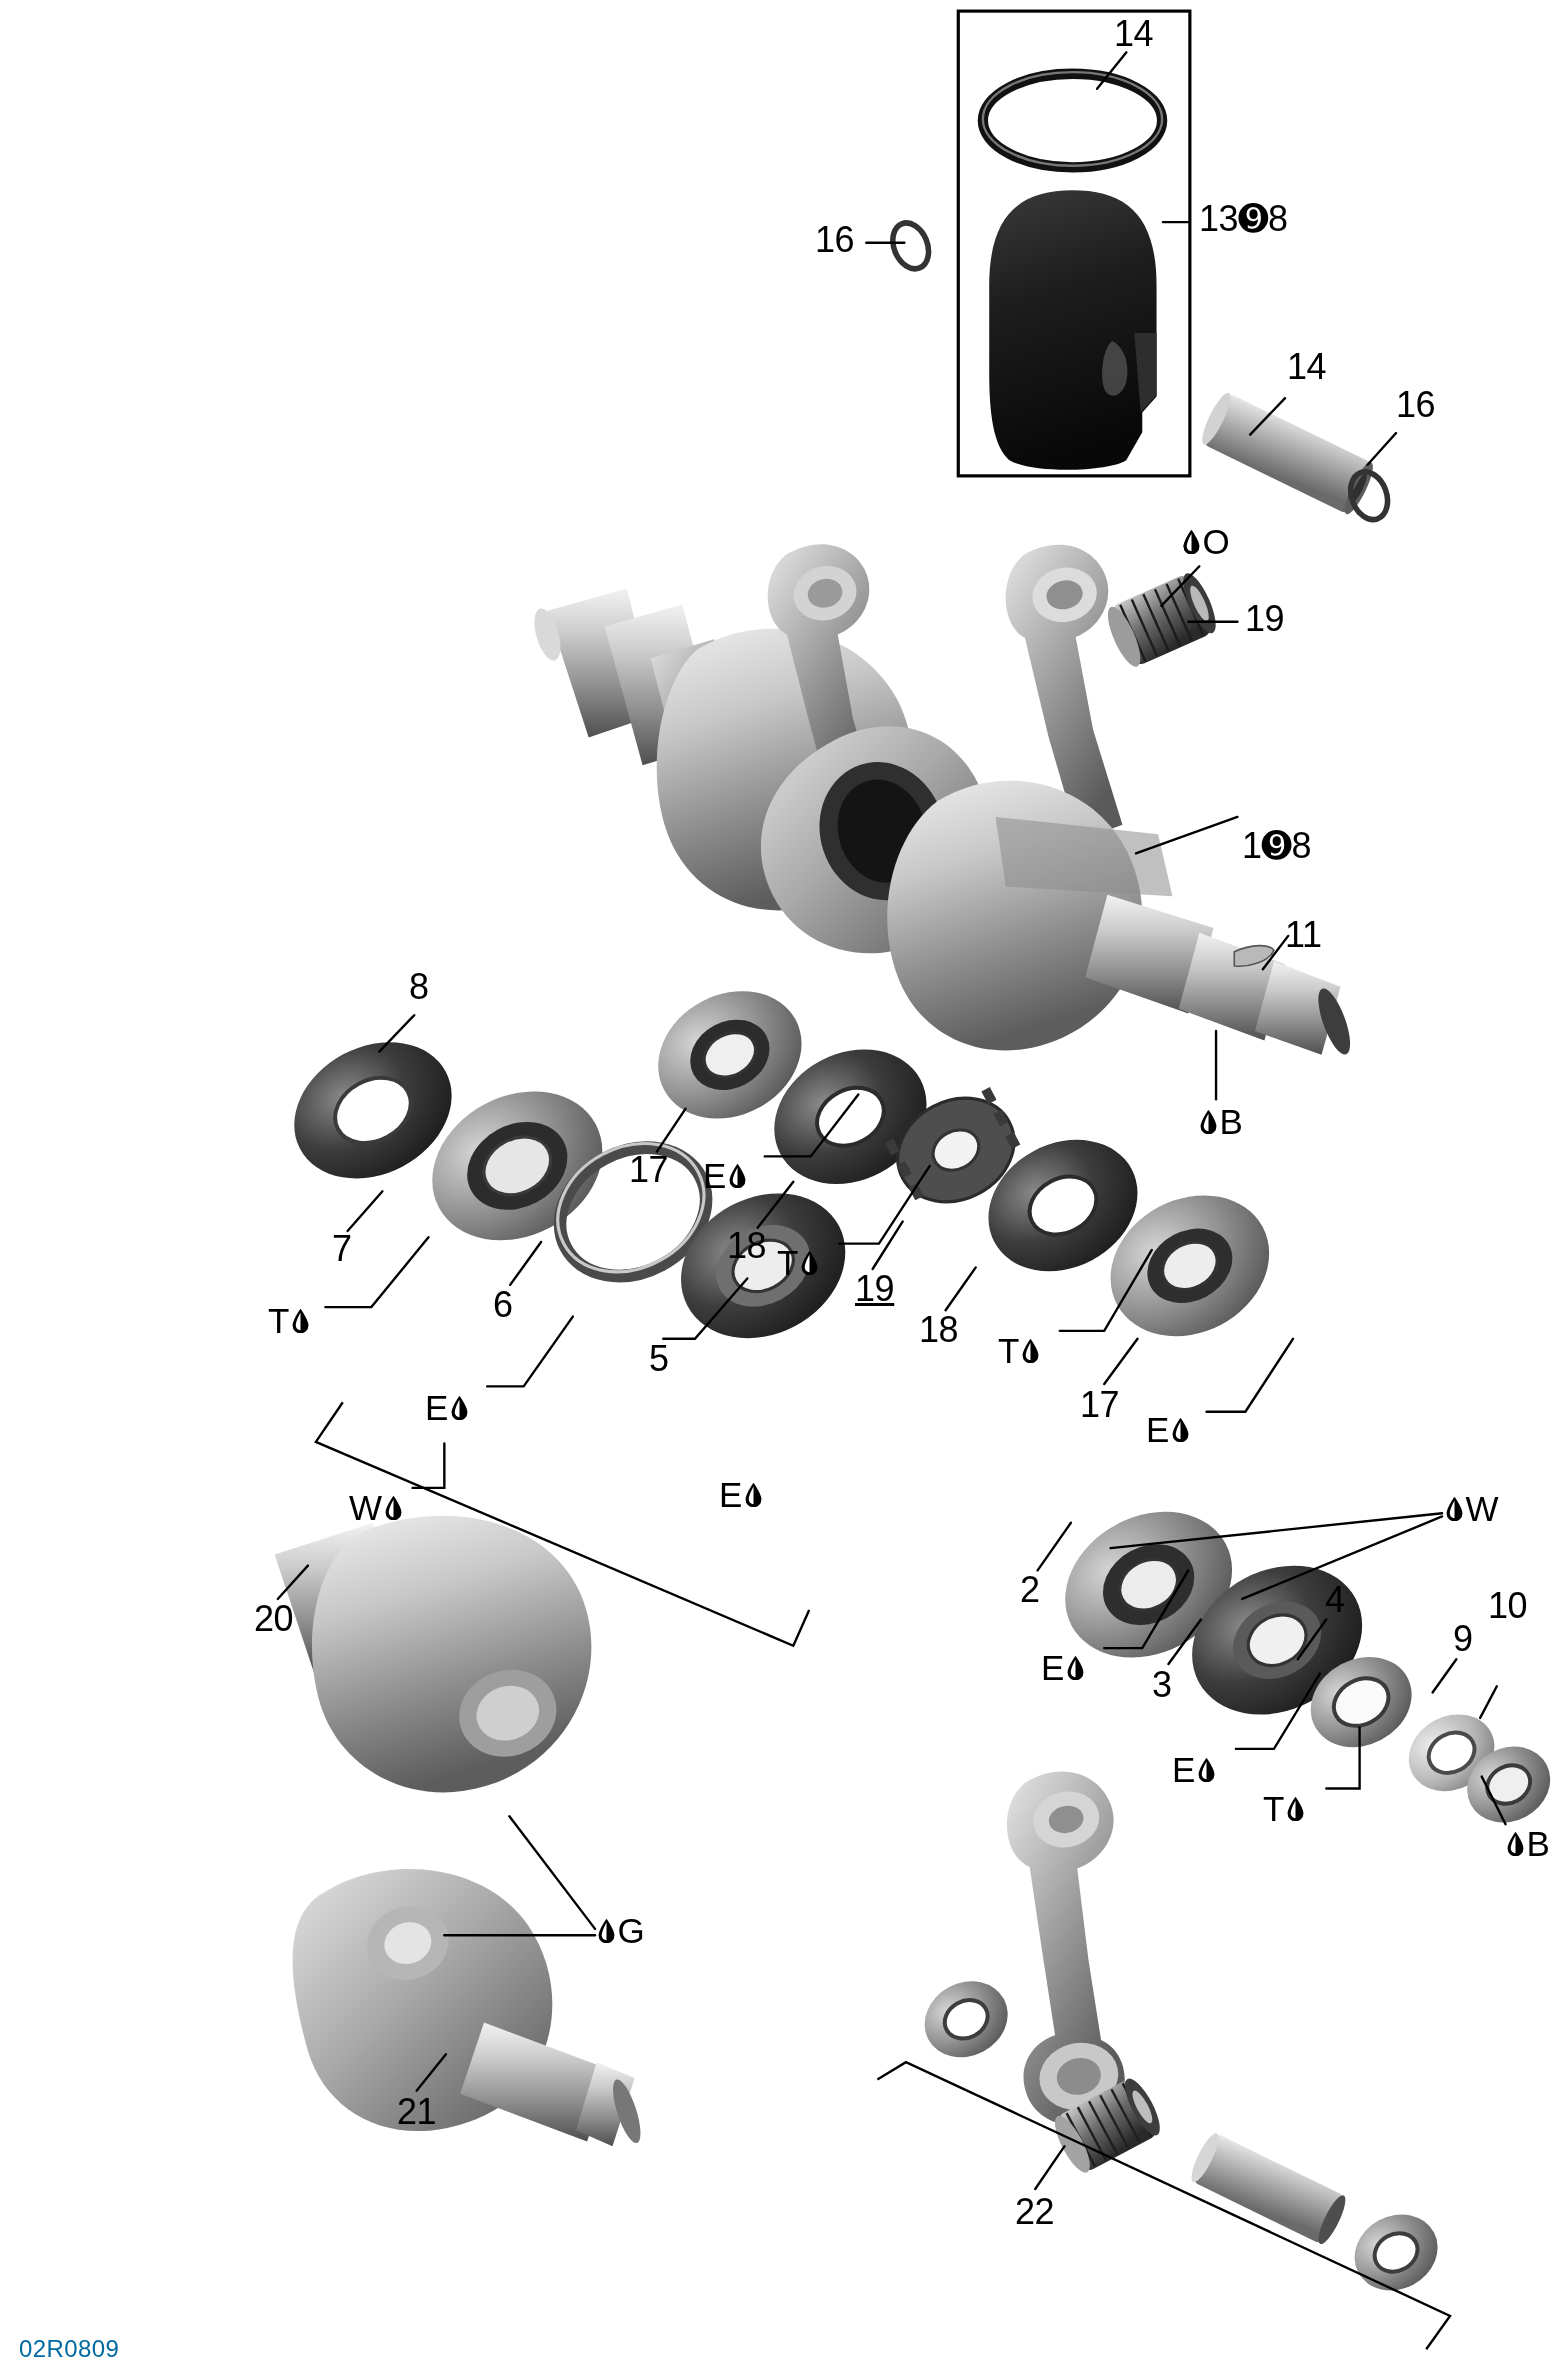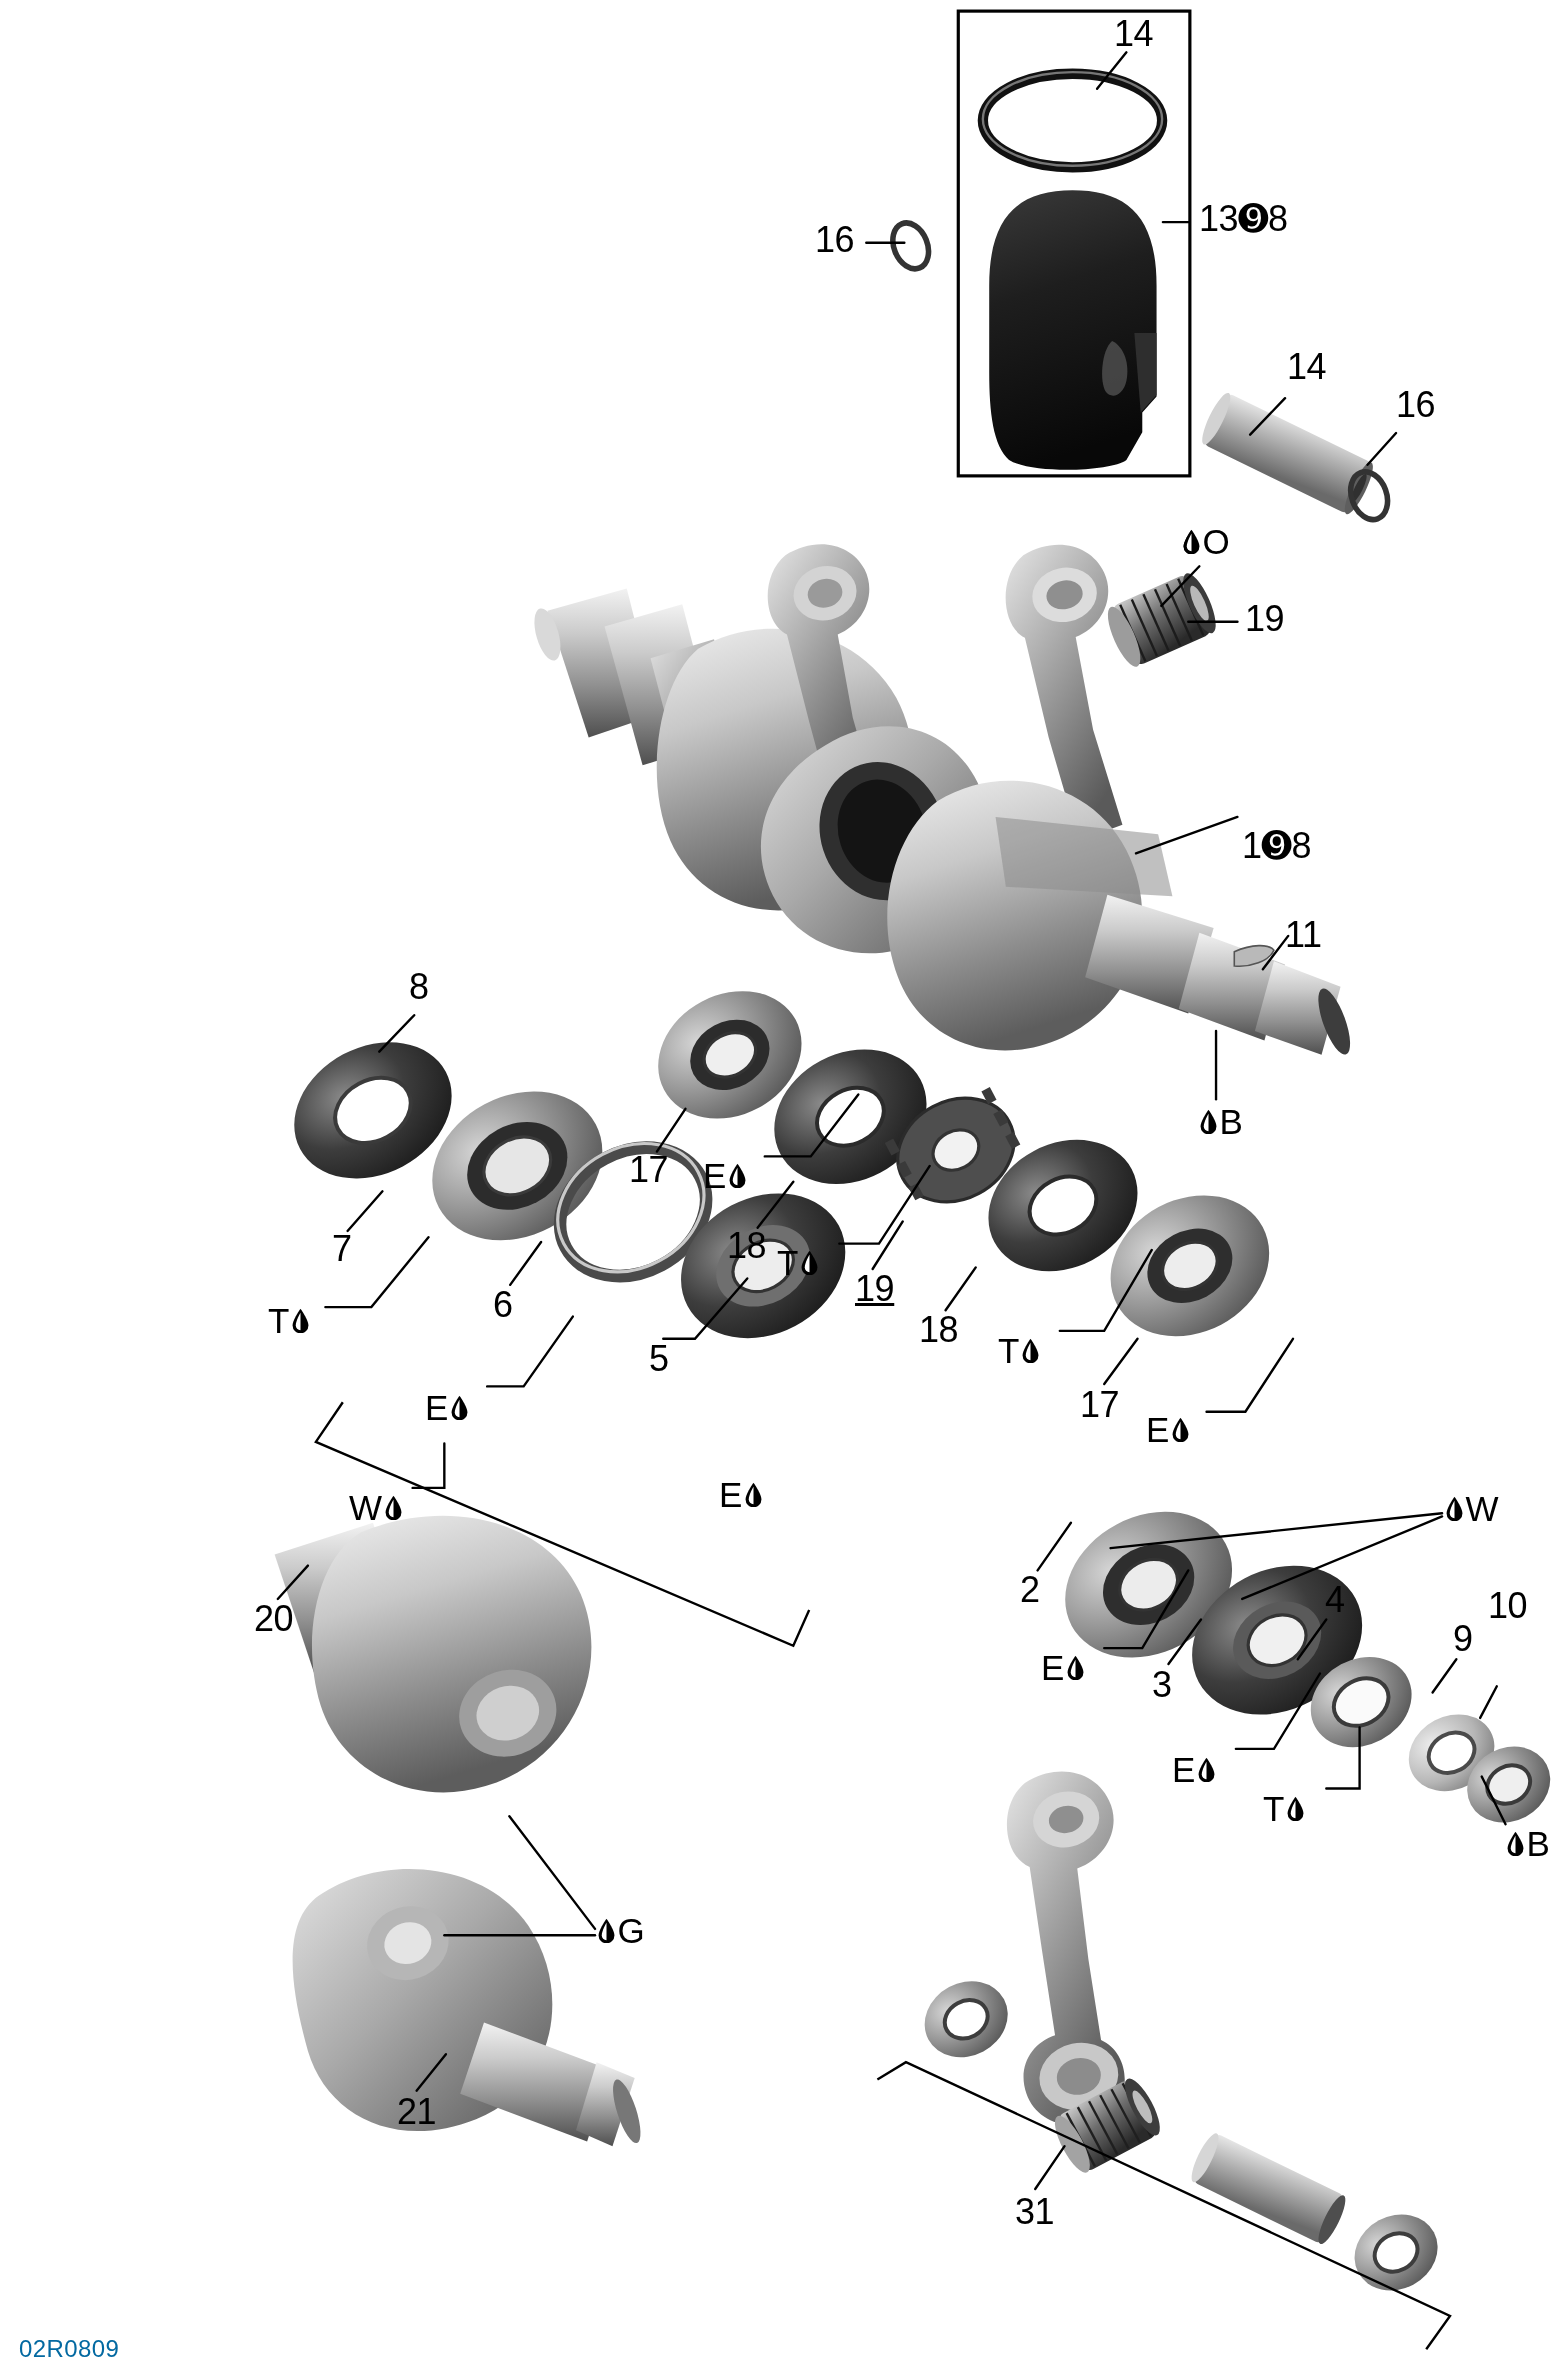--- a/index.html
+++ b/index.html
@@ -420,21 +420,21 @@
   <div class="lbl" style="left:649px;top:1341px;">5</div>
   <div class="lbl" style="left:919px;top:1312px;">18</div>
   <div class="lbl" style="left:1080px;top:1387px;">17</div>
   <div class="lbl" style="left:1020px;top:1572px;">2</div>
   <div class="lbl" style="left:1152px;top:1667px;">3</div>
   <div class="lbl" style="left:1325px;top:1582px;">4</div>
   <div class="lbl" style="left:1453px;top:1621px;">9</div>
   <div class="lbl" style="left:1488px;top:1588px;">10</div>
   <div class="lbl" style="left:254px;top:1601px;">20</div>
   <div class="lbl" style="left:397px;top:2094px;">21</div>
-  <div class="lbl" style="left:1015px;top:2194px;">31</div>
+  <div class="lbl" style="left:1015px;top:2194px;">22</div>
 
   <div class="fluid" style="left:1182px;top:524px;">
     <span class="drop">
       <svg viewBox="0 0 24 32" width="19" height="25.4">
           <path d="M12 1 C12 1 2 15 2 22 A10 10 0 0 0 22 22 C22 15 12 1 12 1 Z" fill="#000"></path>
           <path d="M12 1 C12 1 2 15 2 22 A10 10 0 0 0 12 32 Z" fill="#000"></path>
           <path d="M12 6 C12 6 6 16 6 22 A6 6 0 0 0 12 28 Z" fill="#fff"></path>
         </svg>
     </span>
     <span>O</span>

